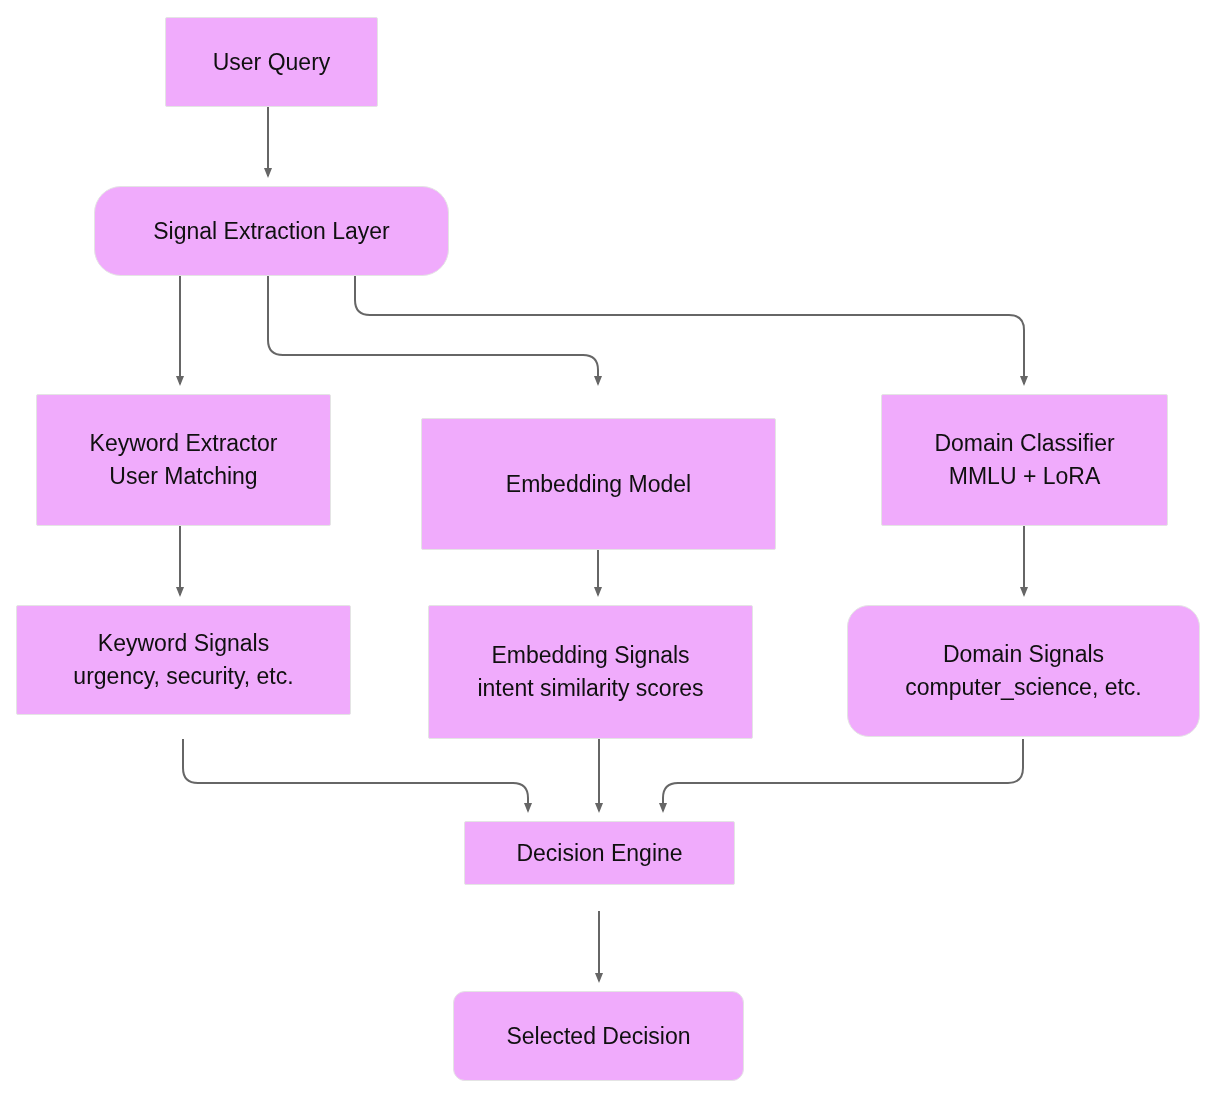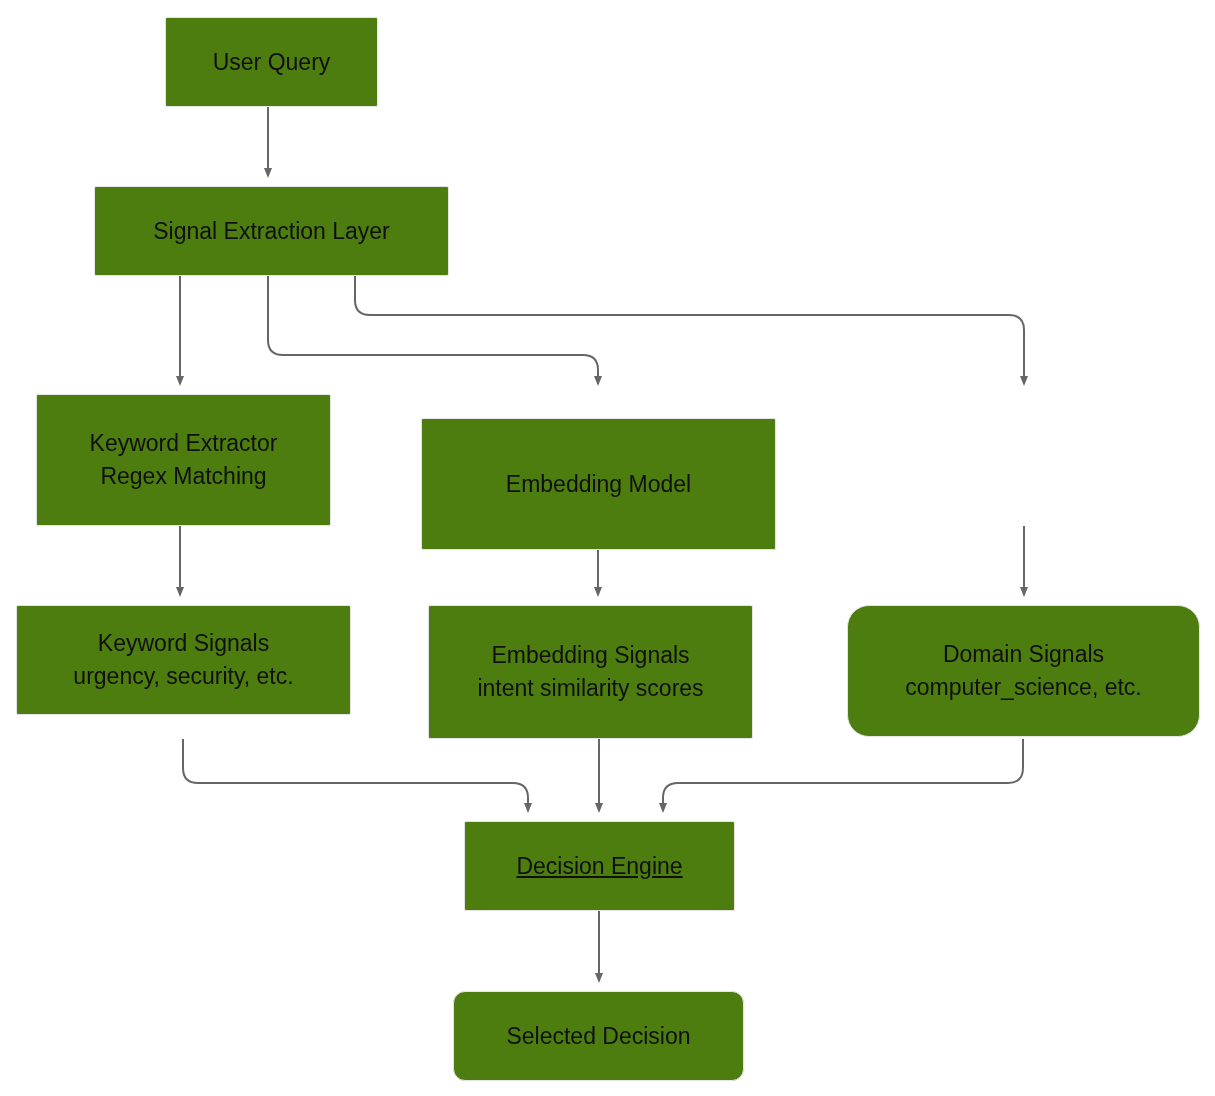--- a/index.html
+++ b/index.html
@@ -21,21 +21,21 @@
     position: absolute;
     left: 0;
     top: 0;
     width: 1215px;
     height: 1096px;
     pointer-events: none;
   }
   .node {
     position: absolute;
     box-sizing: border-box;
-    background: #4d7c0f;
+    background: #f0abfc;
     border: 1px solid #e4e4e4;
     border-radius: 2px;
     display: flex;
     flex-direction: column;
     align-items: center;
     justify-content: center;
     color: #101010;
     font-size: 23px;
     line-height: 1.42;
     text-align: center;
@@ -72,50 +72,54 @@
       <path d="M1023,739 L1023,768 Q1023,783 1008,783 L678,783 Q663,783 663,798 L663,811"></path>
 
       <path d="M599,911 L599,981"></path>
     </g>
   </svg>
 
   <div class="node" style="left:165px; top:17px; width:213px; height:90px;">
     <span>User Query</span>
   </div>
 
-  <div class="node" style="left:94px; top:186px; width:355px; height:90px;">
+  <div class="node" style="left:94px; top:186px; width:355px; height:90px;border-radius:27px;">
     <span>Signal Extraction Layer</span>
   </div>
 
   <div class="node" style="left:36px; top:394px; width:295px; height:132px;">
     <span>Keyword Extractor</span>
-    <span class="line2">Regex Matching</span>
+    <span class="line2">User Matching</span>
   </div>
 
   <div class="node" style="left:421px; top:394px; width:355px; height:132px;margin-top:24px;">
     <span>Embedding Model</span>
   </div>
 
+  <div class="node" style="left:881px; top:394px; width:287px; height:132px;">
+    <span>Domain Classifier</span>
+    <span class="line2">MMLU + LoRA</span>
+  </div>
 
   <div class="node" style="left:16px; top:605px; width:335px; height:110px;">
     <span>Keyword Signals</span>
     <span class="line2">urgency, security, etc.</span>
   </div>
 
   <div class="node" style="left:428px; top:605px; width:325px; height:134px;">
     <span>Embedding Signals</span>
     <span class="line2">intent similarity scores</span>
   </div>
 
   <div class="node" style="left:847px; top:605px; width:353px; height:132px;border-radius:22px;">
     <span>Domain Signals</span>
     <span class="line2">computer_science, etc.</span>
   </div>
 
-  <div class="node" style="left:464px; top:821px; width:271px; height:90px;text-decoration:underline;">
+  <div class="node" style="left:464px; top:821px; width:271px; height:64px;">
     <span>Decision Engine</span>
   </div>
 
   <div class="node" style="left:453px; top:991px; width:291px; height:90px;border-radius:12px;">
     <span>Selected Decision</span>
   </div>
 
 </div>
 
 </body></html>

